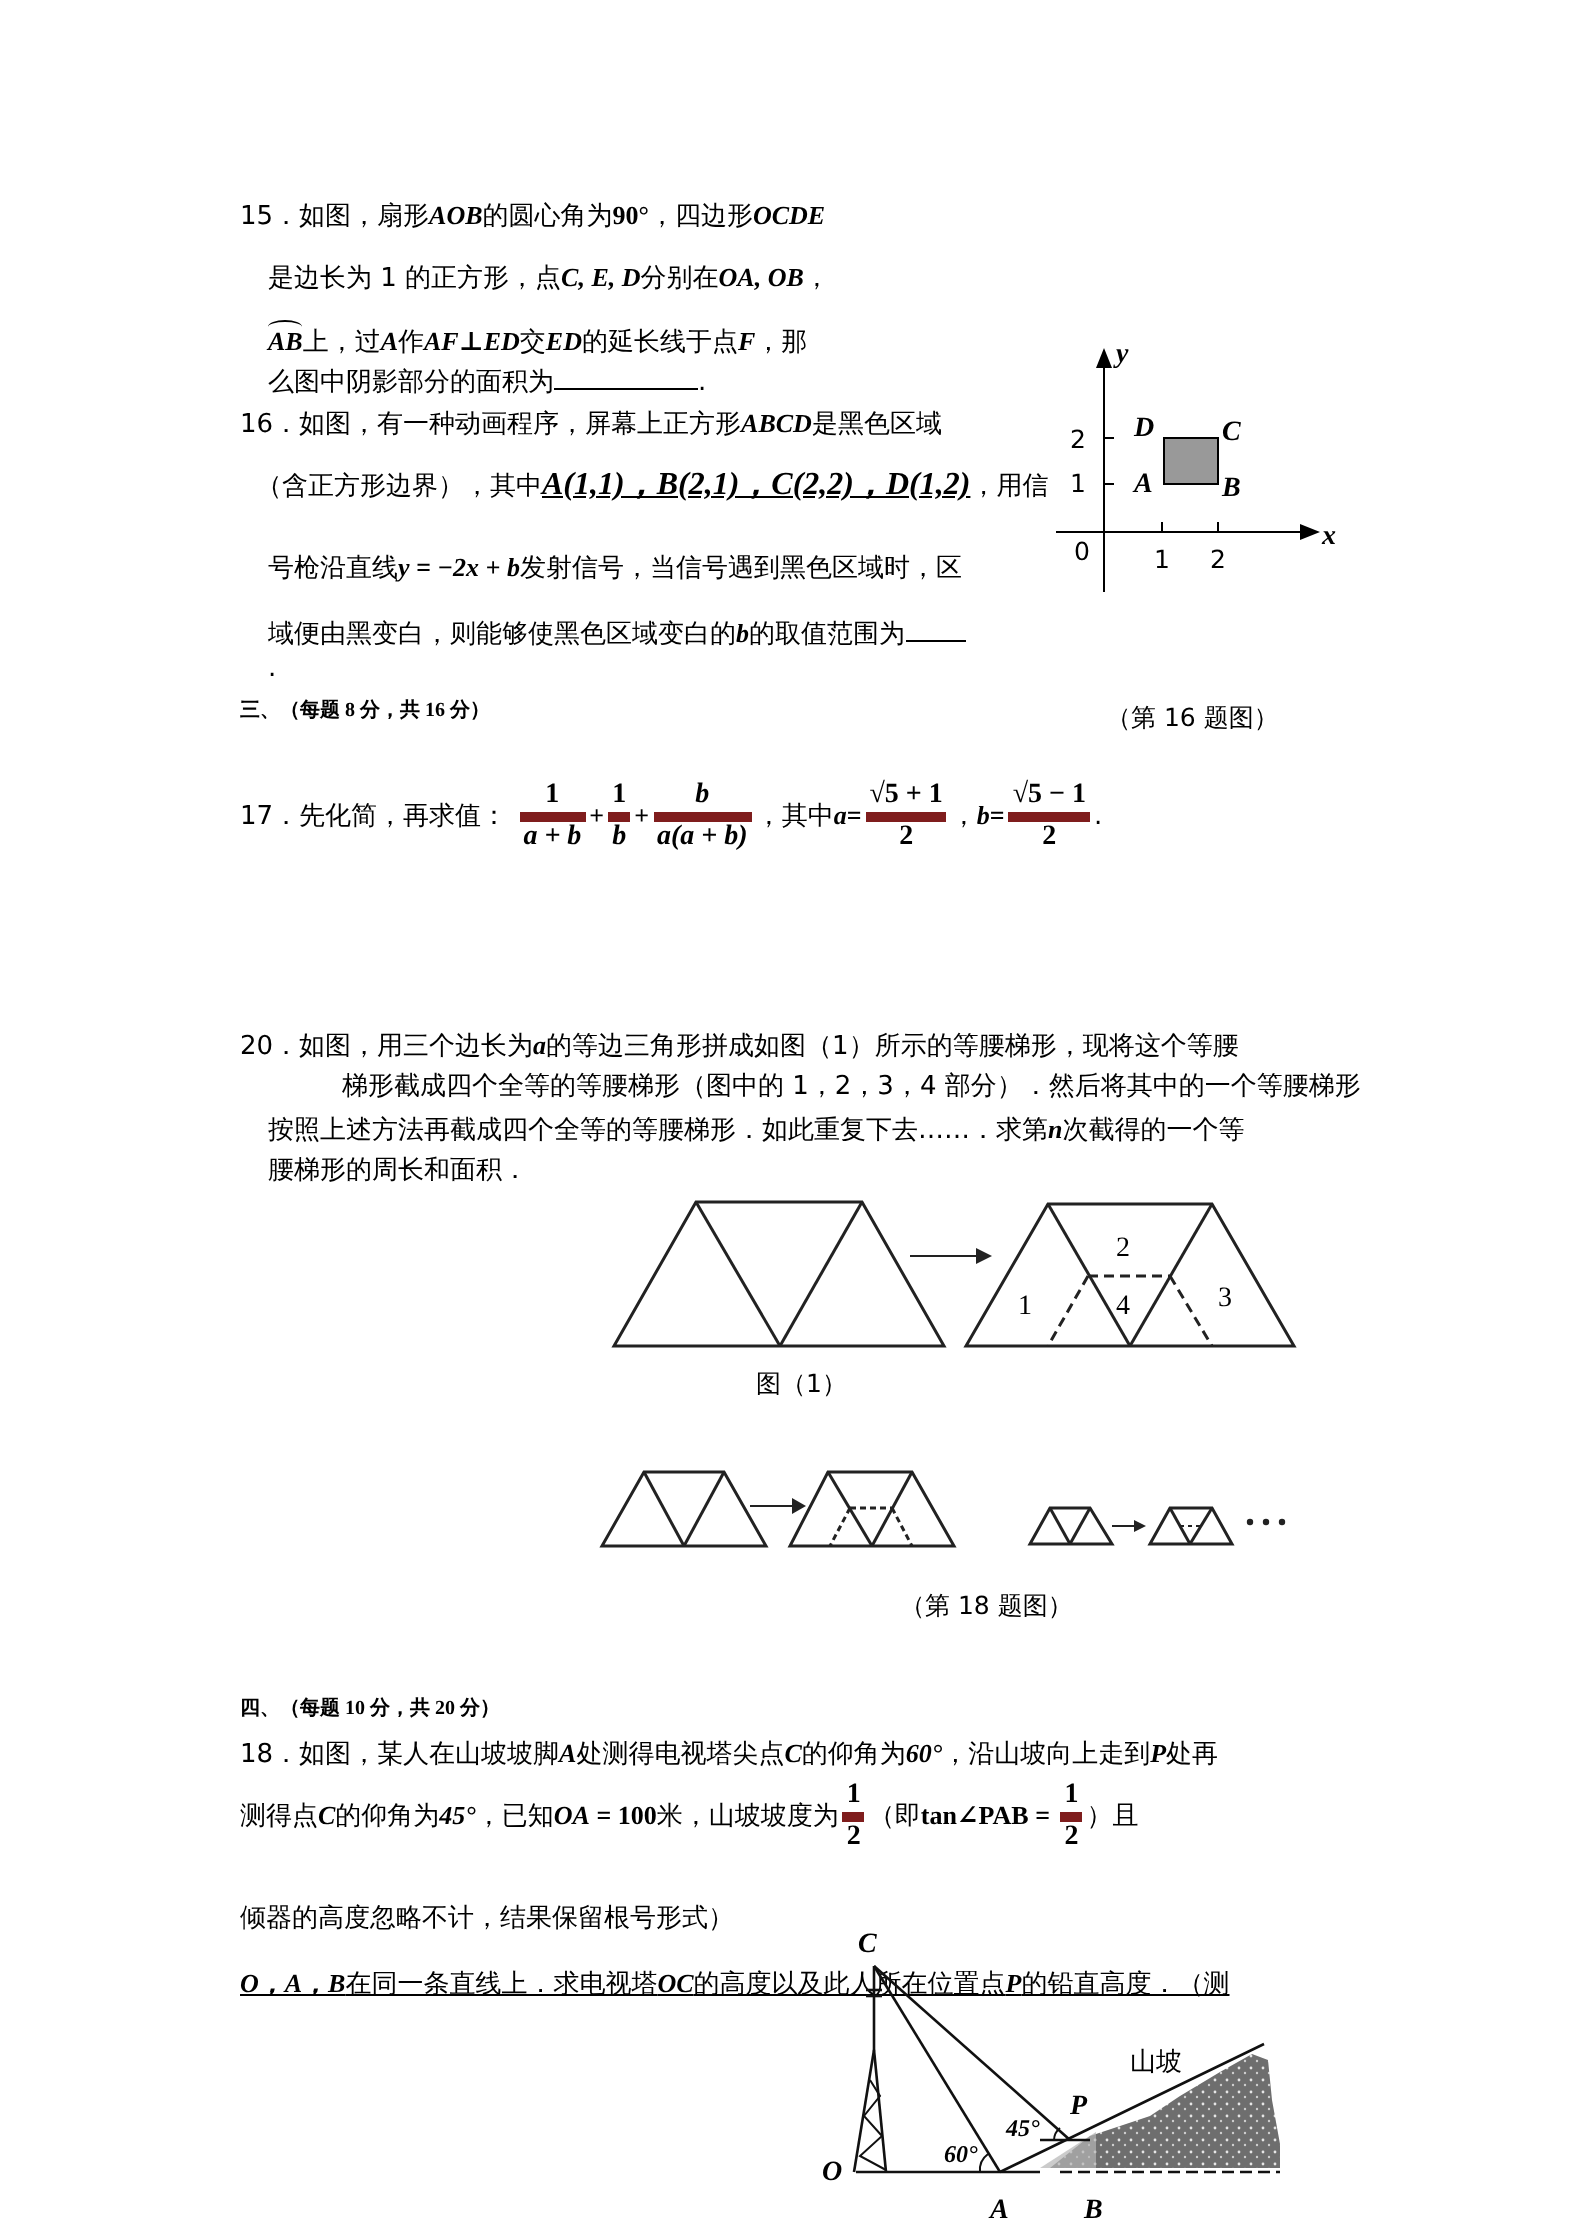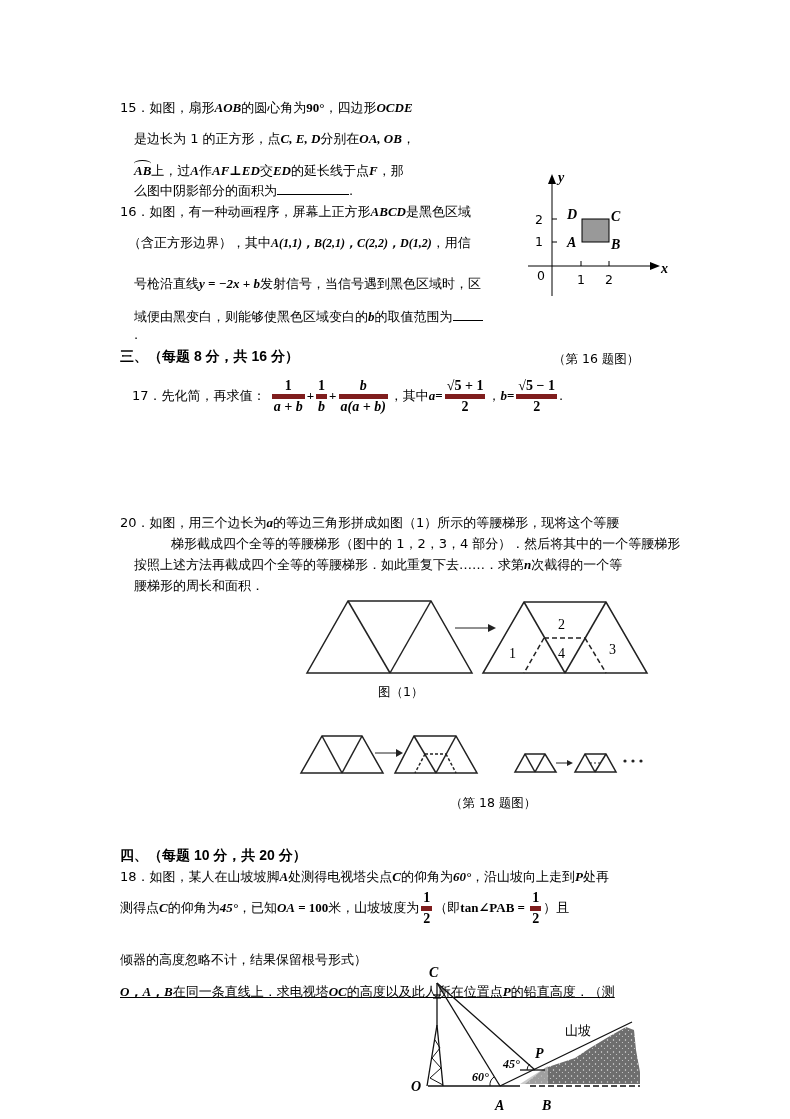--- a/index.html
+++ b/index.html
@@ -1,20 +1,20 @@
 <!DOCTYPE html>
 <html><head>
 <meta charset="utf-8">
 <style>
   html, body { margin:0; padding:0; background:#ffffff; }
   body { width:790px; height:1119px; position:relative; overflow:hidden;
          font-family:"DejaVu Sans", "Liberation Sans", sans-serif; color:#000; }
   .line { position:absolute; font-size:13px; line-height:16px; white-space:nowrap; }
-  .hdr { position:absolute; font-size:14px; font-weight:bold; line-height:16px; white-space:nowrap;
-         font-family:Liberation Sans, sans-serif; }
+  .hdr { position:absolute; font-size:10px; font-weight:bold; line-height:16px; white-space:nowrap;
+         font-family:Liberation Serif, serif; }
   .m { font-family:"Liberation Serif", "DejaVu Serif", serif; font-weight:bold; font-style:italic;text-align:right; }
   .mn { font-family:"Liberation Serif", "DejaVu Serif", serif; font-weight:bold; }
   .arc { position:relative; display:inline-block; }
   .arc::before { content:""; position:absolute; left:0; right:0; top:-3px; height:6px;
                  border-top:1px solid #000; border-radius:50% 50% 0 0; }
   .blank { display:inline-block; border-bottom:1px solid #000; height:12px; vertical-align:baseline; }
   .frac { display:inline-block; vertical-align:middle; text-align:center; margin:0 2px;
           font-family:"Liberation Serif", "DejaVu Serif", serif; font-weight:bold; font-size:14px; }
   .frac .num { display:block; line-height:16px; padding:0 2px; }
   .frac .den { display:block; line-height:16px; border-top:5px solid #7f1d1d; padding:0 2px; }
@@ -35,21 +35,21 @@
   <span class="m arc">AB</span><span>上，过</span><span class="m">A</span><span>作</span><span class="m">AF⊥ED</span><span>交</span><span class="m">ED</span><span>的延长线于点</span><span class="m">F</span><span>，那</span>
 </div>
 <div class="line" style="left:134px;top:182px;">
   <span>么图中阴影部分的面积为</span><span class="blank" style="width:72px;"></span><span>.</span>
 </div>
 
 <div class="line" style="left:120px;top:204px;">
   <span>16．</span><span>如图，有一种动画程序，屏幕上正方形</span><span class="m">ABCD</span><span>是黑色区域</span>
 </div>
 <div class="line" style="left:128px;top:235px;">
-  <span>（含正方形边界），其中</span><span class="m" style="font-size:12px;">A(1,1)，B(2,1)，C(2,2)，D(1,2)</span><span>，用信</span>
+  <span>（含正方形边界），其中</span><span class="m" style="font-size:16px;text-decoration:underline;">A(1,1)，B(2,1)，C(2,2)，D(1,2)</span><span>，用信</span>
 </div>
 <div class="line" style="left:134px;top:276px;">
   <span>号枪沿直线</span><span class="m">y = −2x + b</span><span>发射信号，当信号遇到黑色区域时，区</span>
 </div>
 <div class="line" style="left:134px;top:308px;">
   <span>域便由黑变白，则能够使黑色区域变白的</span><span class="m">b</span><span>的取值范围为</span><span class="blank" style="width:30px;"></span>
 </div>
 <div class="line" style="left:134px;top:327px;">
   <span>.</span>
 </div>
@@ -76,21 +76,21 @@
 <div class="cap" style="left:535px;top:212px;">2</div>
 <div class="cap" style="left:535px;top:234px;">1</div>
 <div class="cap m" style="left:567px;top:207px;font-size:14px;">D</div>
 <div class="cap m" style="left:611px;top:209px;font-size:14px;">C</div>
 <div class="cap m" style="left:567px;top:235px;font-size:14px;">A</div>
 <div class="cap m" style="left:611px;top:237px;font-size:14px;">B</div>
 <div class="cap" style="left:553px;top:307px;margin-top:44px;">（第 16 题图）</div>
 
 <div class="hdr" style="left:120px;top:348px;">三、（每题 8 分，共 16 分）</div>
 
-<div class="line" style="left:120px;top:376px;line-height:40px;height:40px;margin-left:12px;">
+<div class="line" style="left:120px;top:388px;line-height:40px;height:40px;">
   <span>17．</span><span>先化简，再求值：</span>
   <span class="frac"><span class="num">1</span><span class="den"><i>a + b</i></span></span><span class="mn">+</span><span class="frac"><span class="num">1</span><span class="den"><i>b</i></span></span><span class="mn">+</span><span class="frac"><span class="num"><i>b</i></span><span class="den"><i>a(a + b)</i></span></span><span>，其中</span><span class="m">a</span><span class="mn">=</span><span class="frac"><span class="num">√5 + 1</span><span class="den">2</span></span><span>，</span><span class="m">b</span><span class="mn">=</span><span class="frac"><span class="num">√5 − 1</span><span class="den">2</span></span><span>.</span>
 </div>
 
 <div class="line" style="left:120px;top:515px;">
   <span>20．</span><span>如图，用三个边长为</span><span class="m">a</span><span>的等边三角形拼成如图（1）所示的等腰梯形，现将这个等腰</span>
 </div>
 <div class="line" style="left:134px;top:536px;margin-left:37px;">梯形截成四个全等的等腰梯形（图中的 1，2，3，4 部分）．然后将其中的一个等腰梯形</div>
 <div class="line" style="left:134px;top:557px;">
   <span>按照上述方法再截成四个全等的等腰梯形．如此重复下去……．求第</span><span class="m">n</span><span>次截得的一个等</span>

